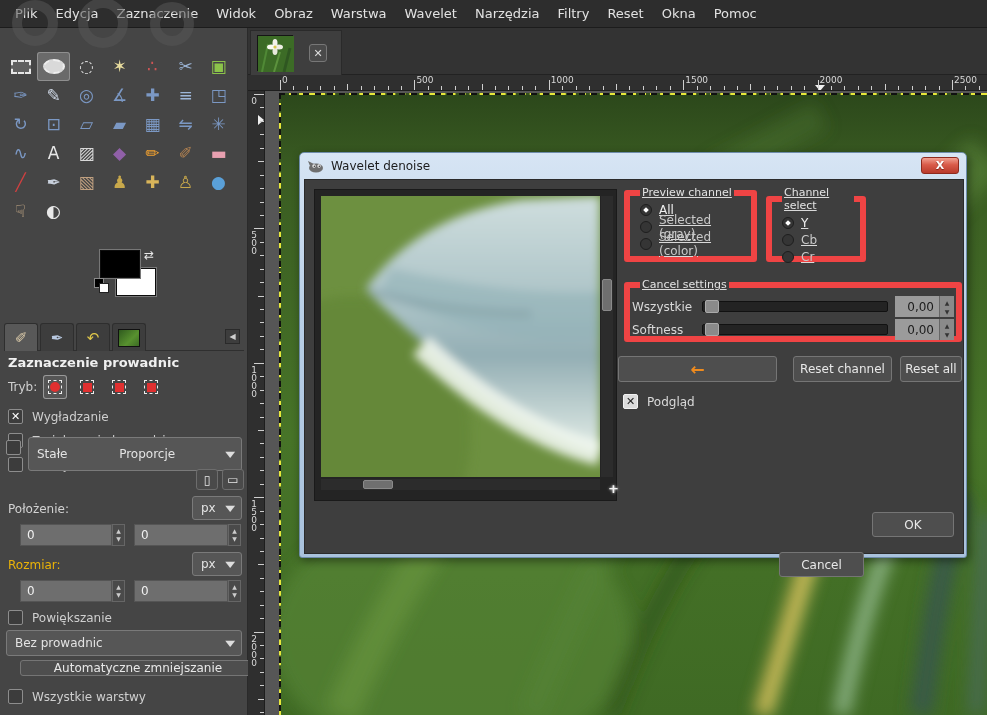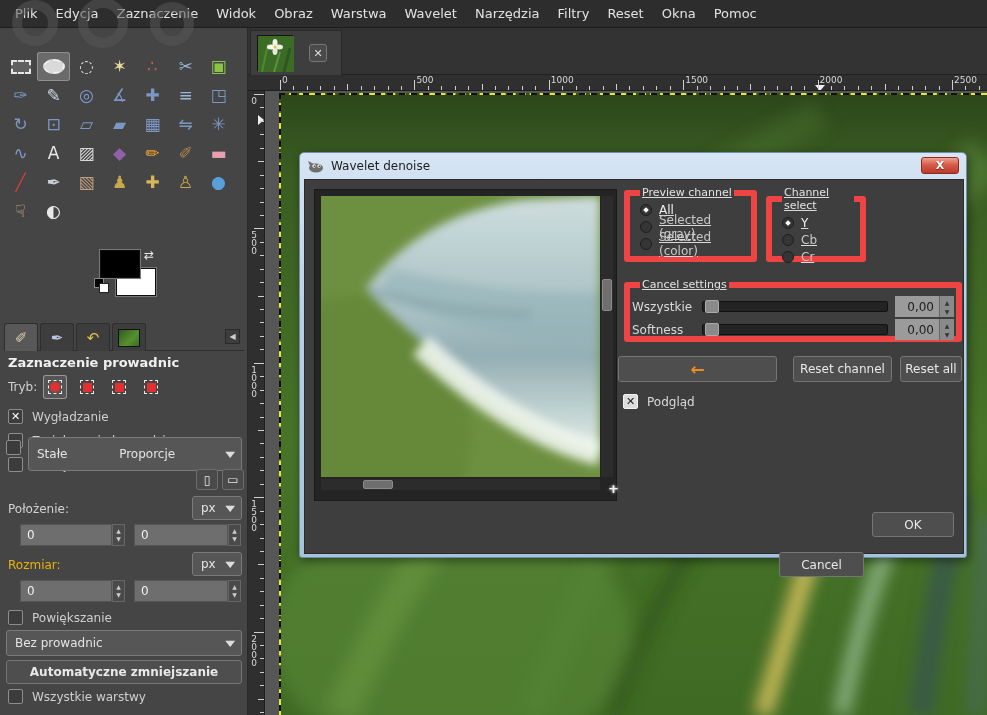--- a/index.html
+++ b/index.html
@@ -400,21 +400,21 @@
   <div class="cb-row" style="top:582px;">
     <span class="cb"></span>
     <span>Powiększanie</span>
   </div>
 
   <div class="dd abs" style="left:6px; top:602px; width:236px; height:26px;">
     <span>Bez prowadnic</span>
       <span class="chev">▼</span>
   </div>
 
-  <div class="btn abs" style="left:6px; top:632px; width:236px; height:24px; font-weight:bold;">Automatyczne zmniejszanie</div>
+  <div class="btn abs" style="left:20px; top:632px; width:236px; height:16px; font-weight:normal;">Automatyczne zmniejszanie</div>
 
   <div class="cb-row" style="top:661px;">
     <span class="cb"></span>
     <span>Wszystkie warstwy</span>
   </div>
 </div>
 
 <div id="tabstrip" class="abs">
   <div id="image-tab">
     <div id="image-tab-thumb">

